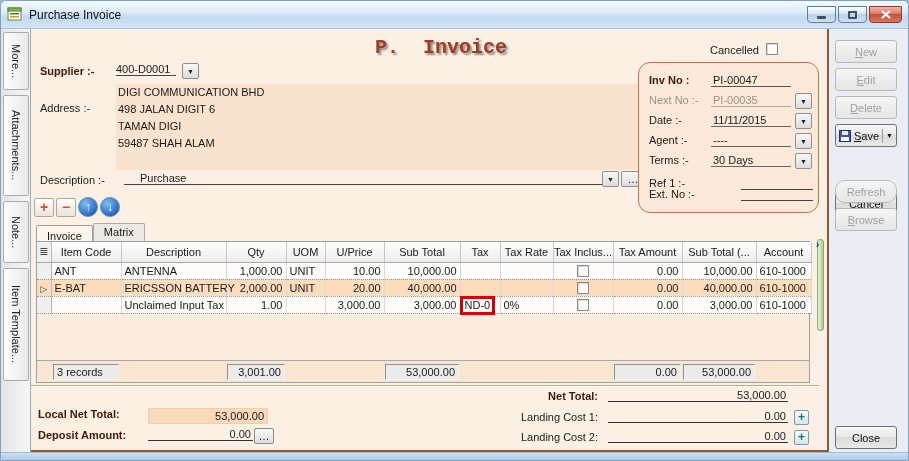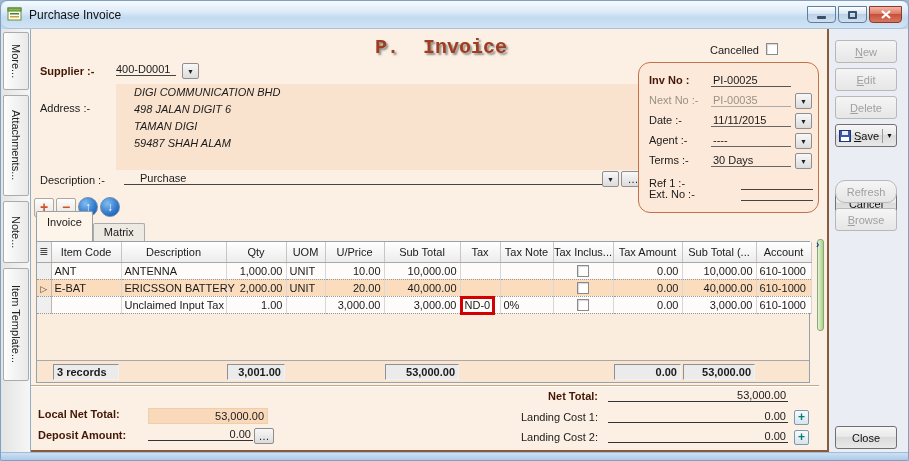--- a/index.html
+++ b/index.html
@@ -5,21 +5,21 @@
   * { margin:0; padding:0; box-sizing:border-box; }
   html,body { background:#9FB6CC; }
   body { font-family:"Liberation Sans", sans-serif; font-size:11px; color:#1a1a1a; }
 
   .win { position:relative; width:909px; height:461px; background:#BFD8EE;
          border:1px solid #7FA0C0; border-radius:6px 6px 3px 3px; overflow:hidden; }
 
   
   .titlebar { height:28px; display:flex; align-items:center; padding:0 6px;
     background:linear-gradient(#F6FAFE 0%, #DDEBF8 40%, #C2DAF0 62%, #D2E4F4 100%);
-    border-bottom:1px solid #A8C2DC;border-radius:8px; }
+    border-bottom:1px solid #A8C2DC; }
   .titlebar .title { margin-left:6px; font-size:12px; color:#111; }
   .win-btns { margin-left:auto; display:flex; }
   .wbtn { width:29px; height:17px; border:1px solid #5E7FA0; border-radius:0 0 4px 4px;
     background:linear-gradient(#FDFEFF,#D7E5F2 45%,#BCD1E6 50%,#CFE0EF);
     display:flex; align-items:center; justify-content:center; margin-left:2px; }
   .wbtn.close { width:33px; background:linear-gradient(#F2B5A8,#DD7A66 45%,#C8513B 50%,#D8765F); border-color:#8C3B2B; }
   .minbar { width:9px; height:3px; background:#3A5068; border-radius:1px; margin-top:5px; }
   .maxbox { width:9px; height:8px; border:2px solid #3A5068; border-radius:1px; background:transparent; }
 
   
@@ -46,21 +46,21 @@
   .fieldtxt { position:absolute; border-bottom:1px solid #444; }
 
   .combo-btn { position:absolute; width:17px; height:16px; border:1px solid #8E8E8E; border-radius:2px;
     background:linear-gradient(#F8F8F8,#DCDCDC); display:flex; align-items:center; justify-content:center;
     font-size:7px; color:#222; }
   .mini-btn { position:absolute; height:16px; border:1px solid #8E8E8E; border-radius:2px;
     background:linear-gradient(#F8F8F8,#DCDCDC); display:flex; align-items:center; justify-content:center;
     font-size:11px; color:#222; }
 
   .addrblock { position:absolute; left:85px; top:55px; width:540px; height:86px; background:#F9E3CF; }
-  .addrblock div { padding-left:18px; line-height:17px;font-style:italic; }
+  .addrblock div { padding-left:2px; line-height:17px; }
 
   .checkbox { display:inline-block; width:12px; height:12px; background:#fff; border:1px solid #8A8A8A;
     box-shadow:inset 1px 1px 1px #D8D8D8; vertical-align:middle; }
 
   
   .invpanel { position:absolute; left:607px; top:33px; width:181px; height:151px;
     border:1px solid #C4714A; border-radius:12px; background:#FCE9D9; }
   .invpanel .row { position:absolute; left:10px; right:6px; height:18px; }
   .invpanel .plbl { position:absolute; left:0; top:1px; }
   .invpanel .pval { position:absolute; left:62px; top:1px; width:80px; border-bottom:1px solid #666; padding-left:2px;}
@@ -73,37 +73,37 @@
     background:linear-gradient(#FDFDFD,#E8E4DD); color:#D4502A; font-weight:bold; font-size:14px;
     line-height:16px; text-align:center; }
   .rbtn { position:absolute; width:20px; height:20px; border-radius:50%; border:1px solid #6E8CB0;
     background:radial-gradient(circle at 35% 30%, #7FBDF2, #1E66C0 75%); color:#fff; font-weight:bold;
     font-size:12px; line-height:18px; text-align:center; }
 
   
   .tabrow { position:absolute; left:5px; top:190px; display:flex; align-items:flex-end; height:22px; }
   .tab { padding:2px 10px 2px; background:#EDE9E3; border:1px solid #ABABAB; border-bottom:none;
     border-radius:2px 2px 0 0; height:18px; }
-  .tab.active { background:#FDF4EA; border-color:#9AA0A8; height:30px; padding-top:4px; position:relative; z-index:2; }
+  .tab.active { background:#FDF4EA; border-color:#9AA0A8; height:16px; padding-top:4px; position:relative; z-index:2; }
 
   
   .grid-wrap { position:absolute; left:5px; top:212px; width:774px; height:142px;
     border:1px solid #98A0A8; background:#FBEDDE; display:flex; flex-direction:column; }
   table { border-collapse:collapse; table-layout:fixed; width:774px; }
   th { height:20px; font-weight:normal; text-align:center; background:linear-gradient(#FFFFFF,#ECECEC);
     border-right:1px solid #C6C6C6; border-bottom:1px solid #A8A8A8; overflow:hidden; white-space:nowrap; }
   td { height:17px; padding:0 3px; border-right:1px solid #D8D8D8; border-bottom:1px dotted #9A9A9A;
     overflow:visible; white-space:nowrap; background:#FEFCFA; }
   tr.sel td { background:#FBDCBC; }
   td.ind, th.ind { background:#EFEFEF; border-right:1px solid #B8B8B8; text-align:center; padding:0; color:#444; }
   .num { text-align:right; }
   .redbox { position:relative; z-index:2; display:inline-block; border:3px solid #D40000; background:#FFFDFB;
     padding:0 2px; margin:-4px -8px -4px -4px; line-height:13px; }
   .gfill { flex:1; }
-  .gfoot { position:relative; height:22px; border-top:1px solid #A8A8A8; background:#FAE6D0;font-weight:bold; }
+  .gfoot { position:relative; height:22px; border-top:1px solid #A8A8A8; background:#FAE6D0; }
   .fbox { position:absolute; top:3px; height:16px; background:#EBEBEB; border:1px solid;
     border-color:#909090 #F2F2F2 #F2F2F2 #909090; padding:1px 3px; }
 
   
   .splitter { position:absolute; left:786px; top:210px; width:7px; height:92px; border:1px solid #8AA876;
     border-radius:3px; background:linear-gradient(to right,#E4F3D6,#A9CE86); }
   .splitter span { position:absolute; top:-1px; left:-2px; color:#0033AA; font-size:10px; font-weight:bold; }
 
   .groove { position:absolute; left:0; top:356px; width:788px; height:2px;
     border-top:1px solid #C3A88C; border-bottom:1px solid #FFFFFF; }
@@ -193,21 +193,21 @@
       <span class="mini-btn" style="left:590px; top:142px; width:24px;">
           <span>…</span>
         </span>
 
       <span class="lbl" style="left:679px; top:15px;">Cancelled</span>
       <span class="checkbox" style="position:absolute; left:735px; top:14px;"></span>
 
       <div class="invpanel">
         <div class="row" style="top:10px;">
           <span class="plbl blbl" style="position:absolute; left:0;text-align:center;">Inv No :</span>
-          <span class="pval" style="border-bottom:1px solid #555;">PI-00025</span>
+          <span class="pval" style="border-bottom:1px solid #555;">PI-00047</span>
         </div>
         <div class="row" style="top:30px;">
           <span class="plbl gray">Next No :-</span>
           <span class="pval gray">PI-00035</span>
           <span class="combo-btn cbtn">
               <span>▼</span>
             </span>
         </div>
         <div class="row" style="top:50px;">
           <span class="plbl">Date :-</span>
@@ -270,21 +270,21 @@
           <thead>
             <tr>
               <th class="ind"><span>≣</span></th>
               <th>Item Code</th>
               <th>Description</th>
               <th>Qty</th>
               <th>UOM</th>
               <th>U/Price</th>
               <th>Sub Total</th>
               <th>Tax</th>
-              <th>Tax Note</th>
+              <th>Tax Rate</th>
               <th>Tax Inclus...</th>
               <th>Tax Amount</th>
               <th>Sub Total (...</th>
               <th>Account</th>
             </tr>
           </thead>
           <tbody>
             <tr>
               <td class="ind"></td>
               <td>ANT</td>

